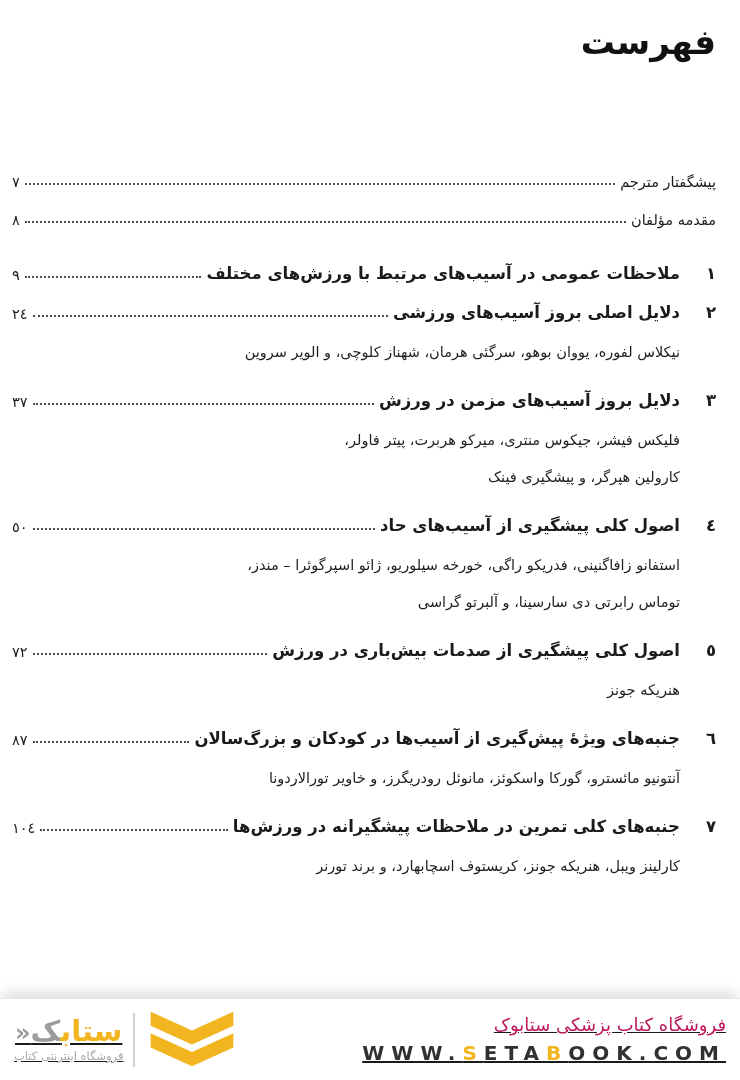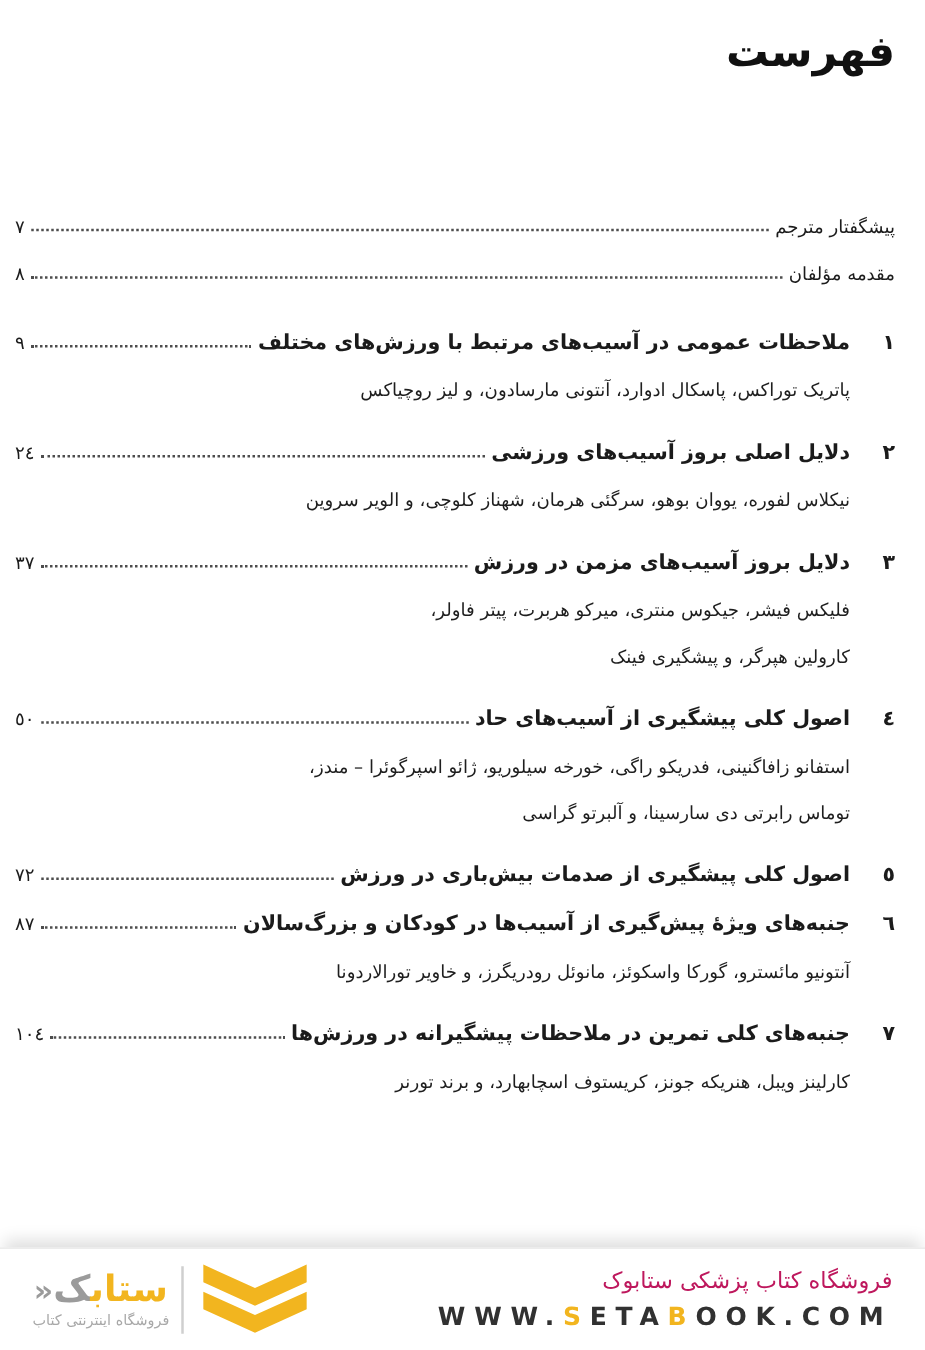--- a/index.html
+++ b/index.html
@@ -28,21 +28,21 @@
   .ch-title{white-space:nowrap;}
   .ch-authors{
     margin:12px 36px 0 0;font-size:14.5px;line-height:37px;
     white-space:pre-line;color:#1e1e1e;
   }
   .footer{
     position:absolute;left:0;bottom:0;width:740px;height:82px;
     background:#ffffff;border-top:1px solid #e6e6e6;
     box-shadow:0 -9px 12px -3px rgba(0,0,0,0.13);
     display:flex;flex-direction:row;align-items:center;
-    justify-content:space-between;padding:0 26px;box-sizing:border-box;
+    justify-content:space-between;padding:0 14px;box-sizing:border-box;text-decoration:underline;
   }
   .logo{display:flex;align-items:center;gap:10px;cursor:pointer;}
   .wordmark-block{direction:rtl;text-align:center;line-height:1;}
   .wordmark{font-size:29px;font-weight:bold;letter-spacing:0;}
   .wm-yellow{color:#f2b51f;}
   .wm-gray{color:#9b9b9b;}
   .wm-guillemet{color:#9b9b9b;font-size:24px;font-weight:bold;}
   .logo-subtitle{font-size:11.5px;color:#a8a8a8;margin-top:5px;text-align:right;}
   .logo-divider{width:2px;height:54px;background:#cfcfcf;}
   .footer-right{text-align:right;direction:ltr;}
@@ -75,21 +75,20 @@
 
     <div class="chapters">
 
       <div class="chapter">
         <div class="row ch-row">
           <span class="ch-num">١</span>
           <span class="ch-title">ملاحظات عمومی در آسیب‌های مرتبط با ورزش‌های مختلف</span>
           <span class="dots"></span>
           <span class="page-num">٩</span>
         </div>
-        <div class="ch-authors">پاتریک توراکس، پاسکال ادوارد، آنتونی مارسادون، و لیز روچیاکس</div>
       </div>
 
       <div class="chapter">
         <div class="row ch-row">
           <span class="ch-num">٢</span>
           <span class="ch-title">دلایل اصلی بروز آسیب‌های ورزشی</span>
           <span class="dots"></span>
           <span class="page-num">٢٤</span>
         </div>
         <div class="ch-authors">نیکلاس لفوره، یووان بوهو، سرگئی هرمان، شهناز کلوچی، و الویر سروین</div>
@@ -117,20 +116,21 @@
 توماس رابرتی دی سارسینا، و آلبرتو گراسی</div>
       </div>
 
       <div class="chapter">
         <div class="row ch-row">
           <span class="ch-num">٥</span>
           <span class="ch-title">اصول کلی پیشگیری از صدمات بیش‌باری در ورزش</span>
           <span class="dots"></span>
           <span class="page-num">٧٢</span>
         </div>
+        <div class="ch-authors">هنریکه جونز</div>
       </div>
 
       <div class="chapter">
         <div class="row ch-row">
           <span class="ch-num">٦</span>
           <span class="ch-title">جنبه‌های ویژهٔ پیش‌گیری از آسیب‌ها در کودکان و بزرگ‌سالان</span>
           <span class="dots"></span>
           <span class="page-num">٨٧</span>
         </div>
         <div class="ch-authors">آنتونیو مائسترو، گورکا واسکوئز، مانوئل رودریگرز، و خاویر تورالاردونا</div>

